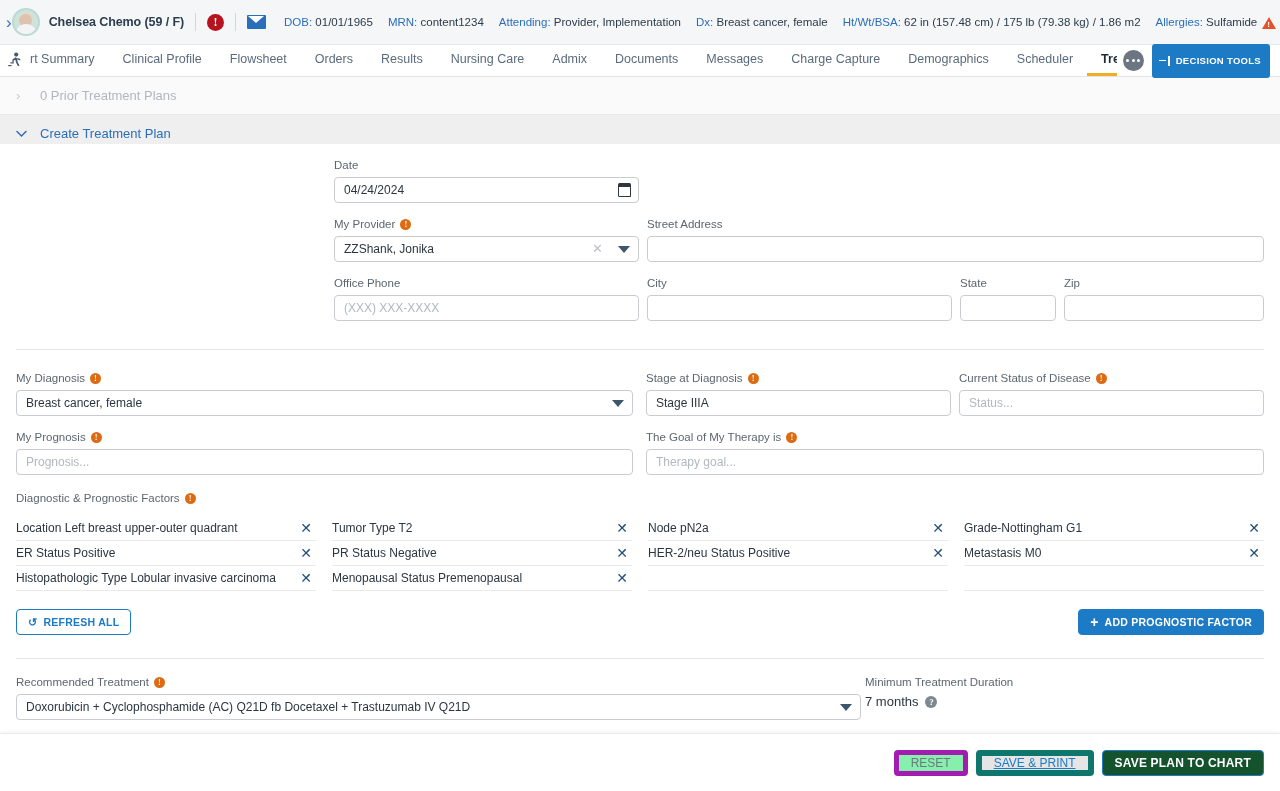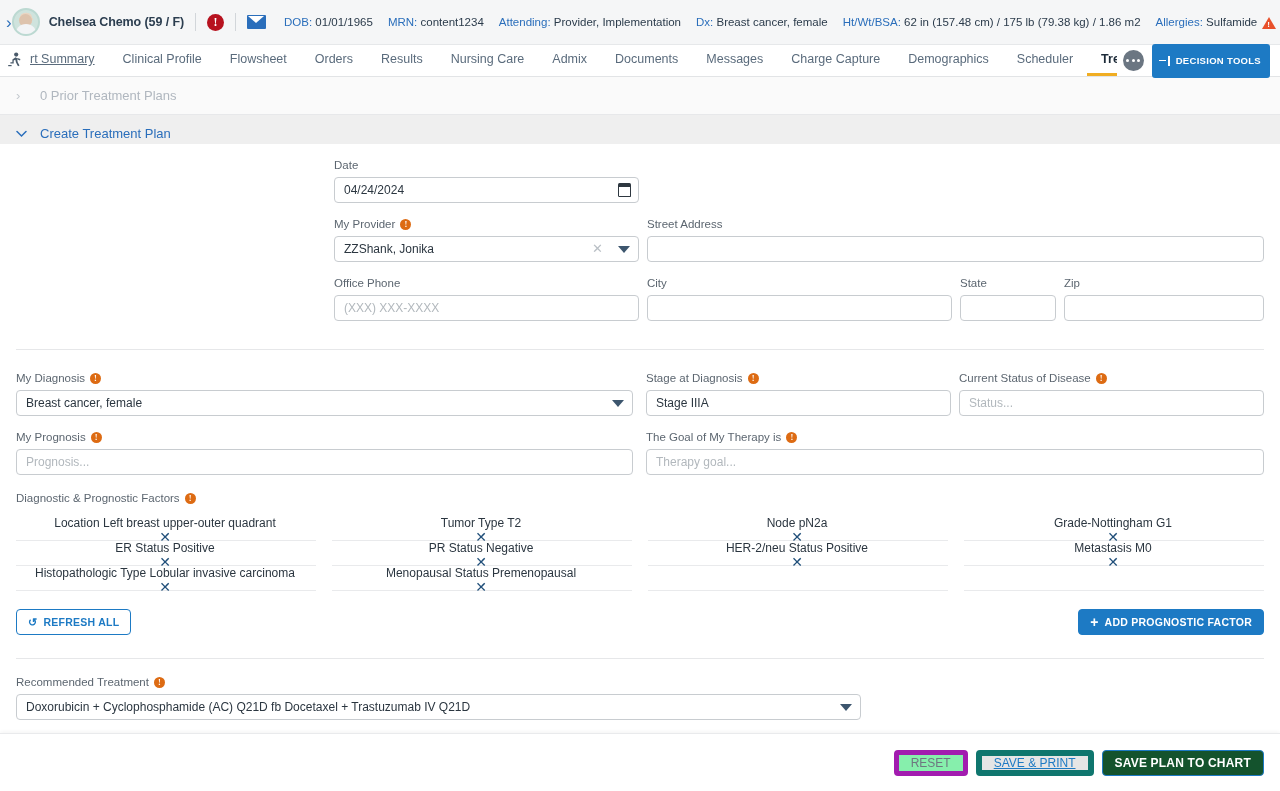--- a/index.html
+++ b/index.html
@@ -103,21 +103,21 @@
   }
   .nav-scroll { display:flex; align-items:stretch; overflow:hidden; flex:1; }
   .tab {
     display:flex; align-items:center;
     padding: 0 14px;
     font-size: 12.5px; color:#5a6b7c;
     white-space: nowrap; cursor:pointer;
     position: relative;
     border-bottom: 3px solid transparent;
   }
-  .tab:first-child { padding-left: 0; text-decoration: underline; }
+  .tab:first-child { padding-left: 0; }
   .tab.active { color:#1d2b39; font-weight:700; border-bottom-color:#f0ad22; }
   .nav-right { display:flex; align-items:center; gap:8px; padding: 0 10px 0 6px; flex:none; }
   .ellipsis-btn {
     width:21px; height:21px; border-radius:50%; background:#6b7682;
     display:flex; align-items:center; justify-content:center; gap:2.5px;
     cursor:pointer;
   }
   .ellipsis-btn i { width:3px; height:3px; border-radius:50%; background:#fff; display:block; }
   .decision-btn {
     background:#1d7ac4; color:#fff; border:none; border-radius:3px;
@@ -197,21 +197,21 @@
   .col-empty { width: 318px; flex:none; }
 
   
   .factors-head { font-size:11.5px; color:#5c6670; display:flex; align-items:center; gap:5px; margin-bottom: 12px;}
   .factors-grid { display:flex; gap: 0; }
   .fcol { flex:1; padding-right: 16px; }
   .fcol:last-child { padding-right:0; }
   .fitem {
     display:flex; align-items:center; justify-content:space-between;
     height: 25px; border-bottom:1px solid #e9eaec;
-    font-size:12px; color:#2b3640; padding-right: 2px; flex-direction: column;
+    font-size:12px; color:#2b3640; padding-right: 2px;
   }
   .fitem .fx {
     color:#1f4e79; font-size:14px; cursor:pointer; line-height:1;
     padding: 0 2px; font-weight: 400;
   }
   .fitem.blank { border-bottom-color:#e9eaec; }
 
   .btn-row { display:flex; align-items:center; margin-top:18px; }
   .btn {
     height:26px; border-radius:4px; font-size:10.5px; font-weight:700;
@@ -522,20 +522,27 @@
       <div class="treat-left">
         <div class="fld-label">
           <span>Recommended Treatment</span>
           <span class="req-dot">!</span>
         </div>
         <div class="inp-wrap">
           <input class="inp" style="padding-right: 26px;" value="Doxorubicin + Cyclophosphamide (AC) Q21D fb Docetaxel + Trastuzumab IV Q21D">
           <span class="caret"></span>
         </div>
       </div>
+      <div class="treat-right">
+        <div class="fld-label">Minimum Treatment Duration</div>
+        <div class="duration-val">
+          <span>7 months</span>
+          <span class="help-circle">?</span>
+        </div>
+      </div>
     </div>
 
   </div>
 
   <div class="footer">
     <button class="fbtn fbtn-ghost">RESET</button>
     <button class="fbtn fbtn-outline">SAVE &amp; PRINT</button>
     <button class="fbtn fbtn-primary">SAVE PLAN TO CHART</button>
   </div>
 

